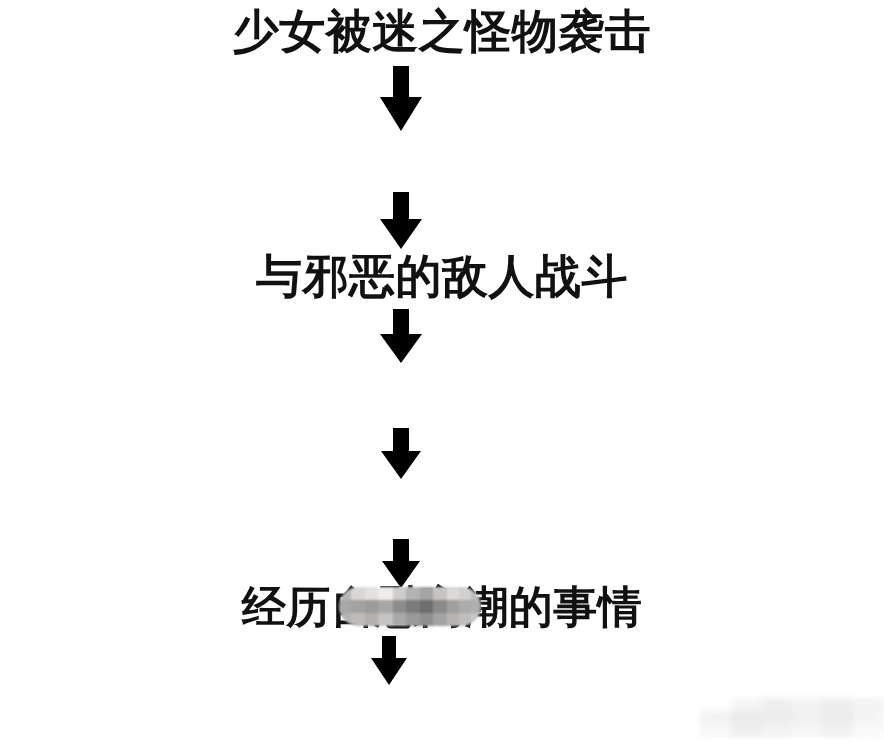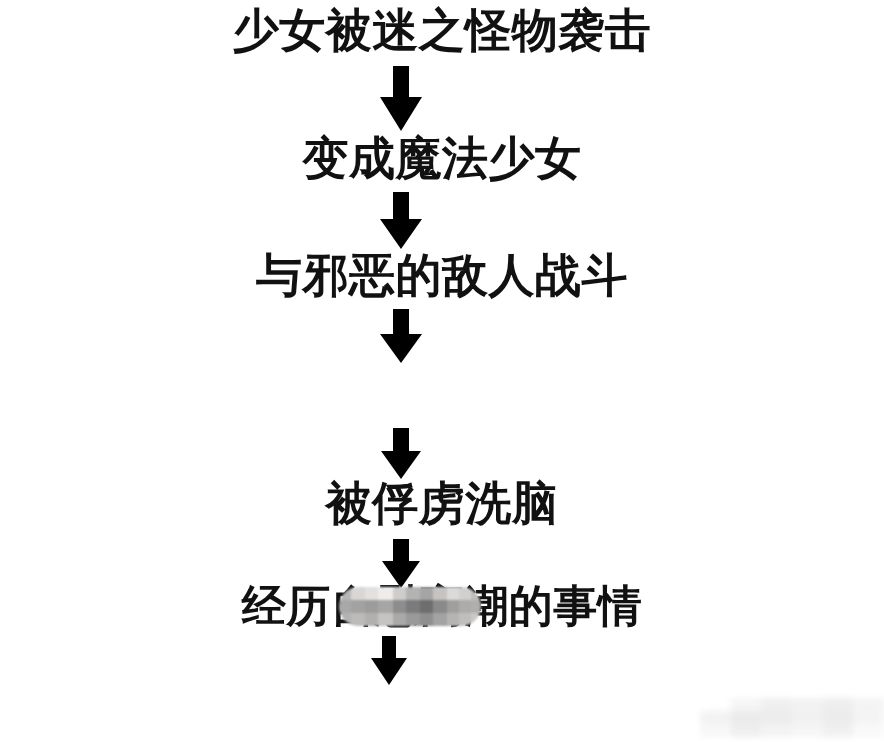--- a/index.html
+++ b/index.html
@@ -25,21 +25,21 @@
   .step {
     position: absolute;
     left: 0;
     width: 884px;
     text-align: center;
     color: #111111;
     font-weight: 700;
     letter-spacing: 0.5px;
     white-space: nowrap;
     line-height: 1;
-    font-family: Liberation Serif, serif;
+    font-family: Liberation Sans, sans-serif;
   }
 
   .step-0 { top: 8px;   font-size: 46px; }
   .step-1 { top: 136px; font-size: 46px; }
   .step-2 { top: 253px; font-size: 46px; }
   .step-3 { top: 369px; font-size: 46px; }
   .step-4 { top: 481px; font-size: 46px; }
   .step-5 { top: 585px; font-size: 44px; }
   .step-6 { top: 688px; font-size: 46px; }
 
@@ -106,21 +106,20 @@
 <div id="flowchart">
 
   <div class="step step-0">少女被迷之怪物袭击</div>
 
   <div class="arrow arrow-0">
     <svg width="44" height="66" viewBox="0 0 44 66" aria-hidden="true">
       <polygon points="14,0 30,0 30,31 43,31 22,65 1,31 14,31" fill="#000000"></polygon>
     </svg>
   </div>
 
-  <div class="step step-1">变成魔法少女</div>
 
   <div class="arrow arrow-1">
     <svg width="44" height="58" viewBox="0 0 44 58" aria-hidden="true">
       <polygon points="14,0 30,0 30,27 43,27 22,57 1,27 14,27" fill="#000000"></polygon>
     </svg>
   </div>
 
   <div class="step step-2">与邪恶的敌人战斗</div>
 
   <div class="arrow arrow-2">
@@ -129,21 +128,20 @@
     </svg>
   </div>
 
 
   <div class="arrow arrow-3">
     <svg width="42" height="52" viewBox="0 0 42 52" aria-hidden="true">
       <polygon points="13,0 29,0 29,23 41,23 21,51 1,23 13,23" fill="#000000"></polygon>
     </svg>
   </div>
 
-  <div class="step step-4">被俘虏洗脑</div>
 
   <div class="arrow arrow-4">
     <svg width="40" height="50" viewBox="0 0 40 50" aria-hidden="true">
       <polygon points="12,0 28,0 28,22 39,22 20,49 1,22 12,22" fill="#000000"></polygon>
     </svg>
   </div>
 
   <div class="step step-5">经历自慰高潮的事情</div>
 
   <div id="censor-bar">

